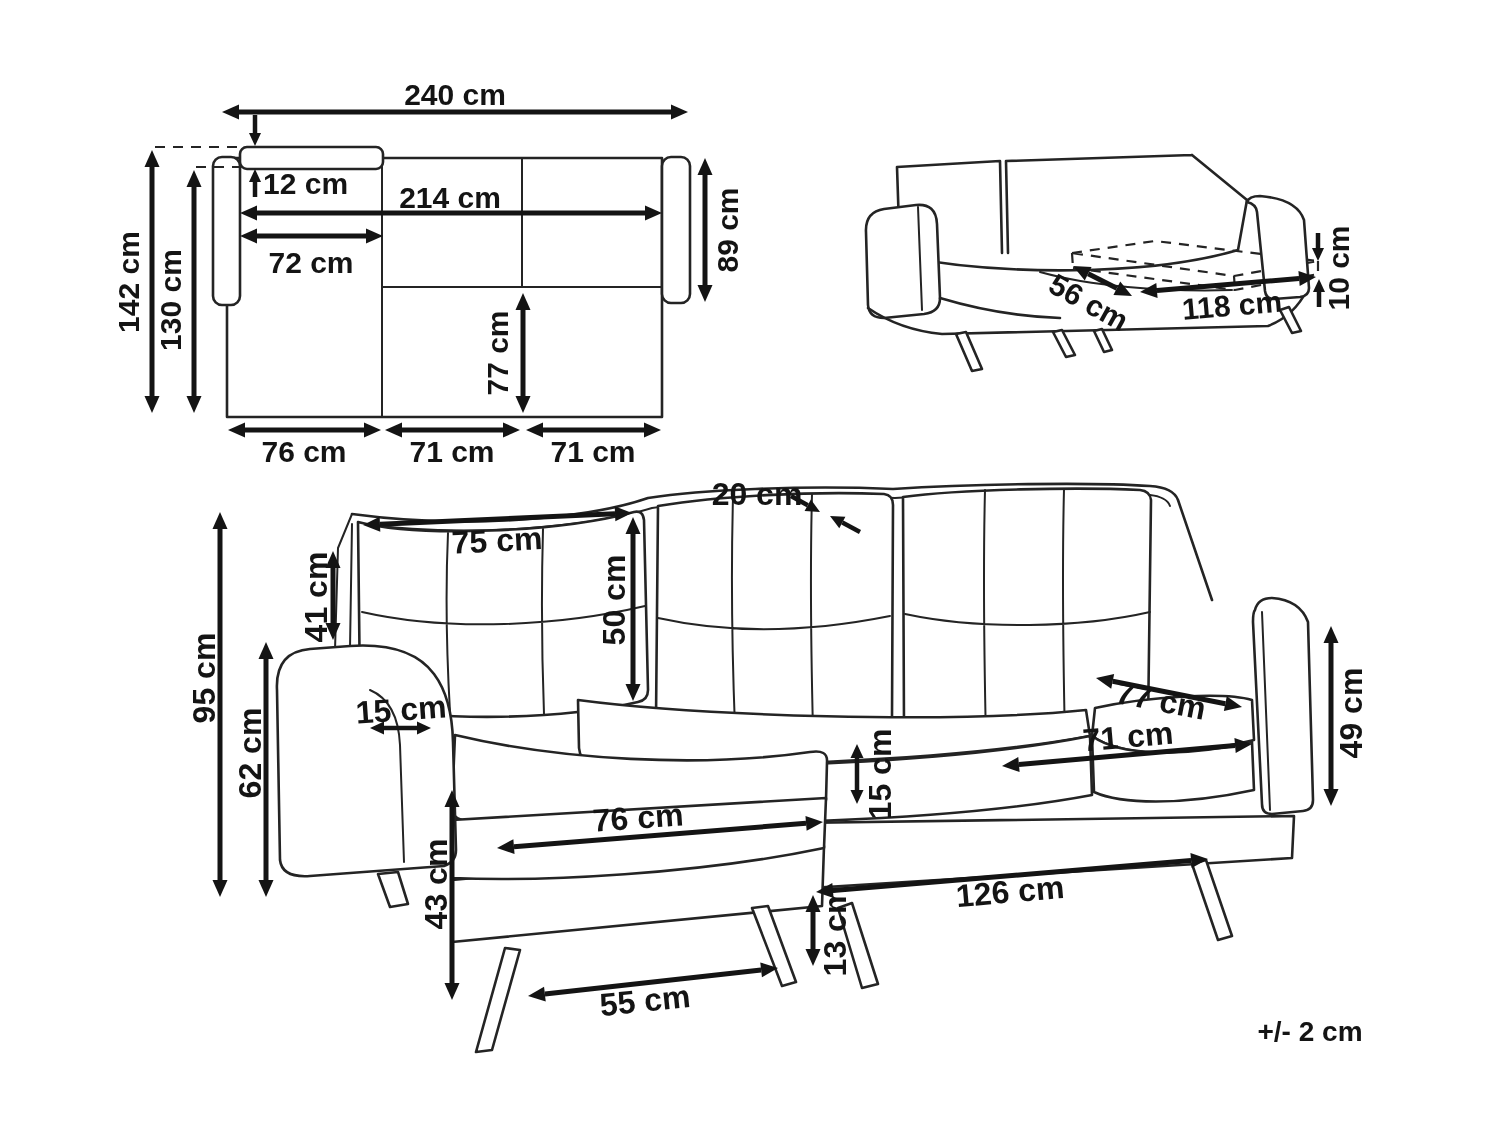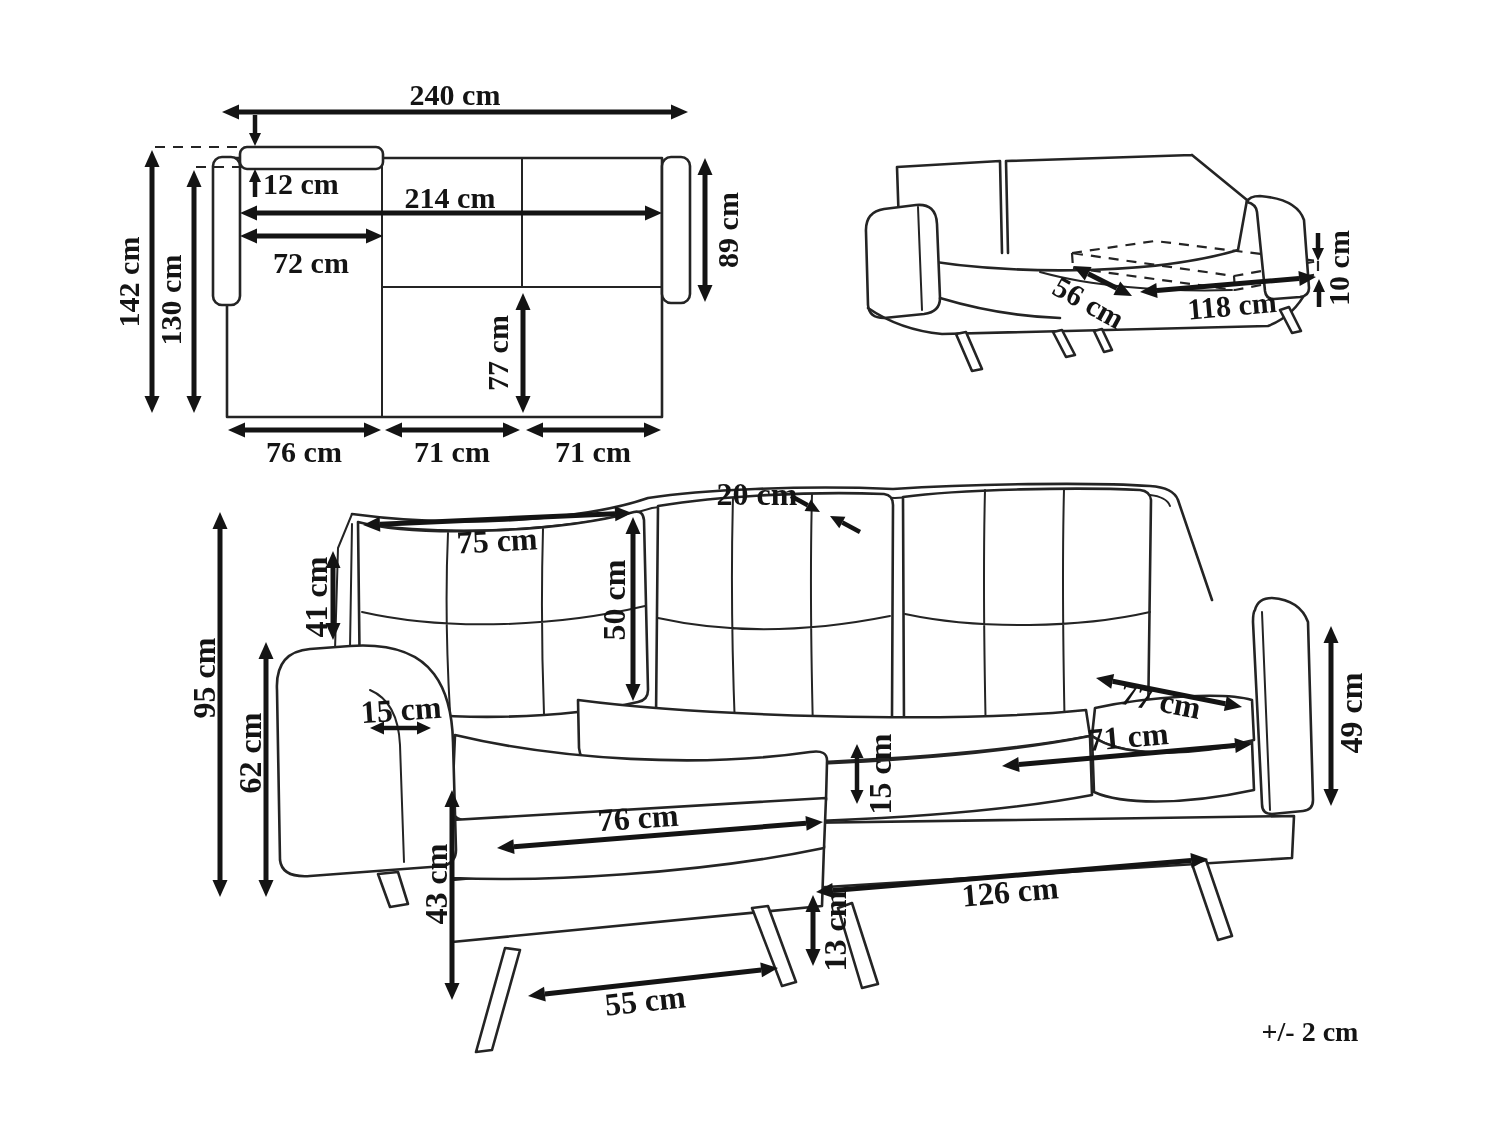--- a/index.html
+++ b/index.html
@@ -1,17 +1,17 @@
 <!DOCTYPE html>
 <html><head>
 <meta charset="utf-8">
 <style>
   html,body{margin:0;padding:0;background:#fff;}
   #stage{position:relative;width:1500px;height:1125px;background:#fff;overflow:hidden;
-         font-family:Liberation Serif, serif;text-align:right;}
+         font-family:Liberation Sans, sans-serif;text-align:right;}
   svg{position:absolute;left:0;top:0;}
   .art{fill:none;stroke:#242424;stroke-width:2.6;stroke-linecap:round;stroke-linejoin:round;}
   .art-fill{fill:#ffffff;stroke:#242424;stroke-width:2.6;stroke-linejoin:round;}
   .art-thin{fill:none;stroke:#242424;stroke-width:2;stroke-linecap:round;}
   .dashed{fill:none;stroke:#242424;stroke-width:2.2;stroke-dasharray:10 8;}
   .dim-line{stroke:#141414;fill:none;stroke-linecap:butt;}
   .dim-head{fill:#141414;stroke:none;}
   .dim-text{fill:#141414;font-weight:700;}
 </style>
 </head>

